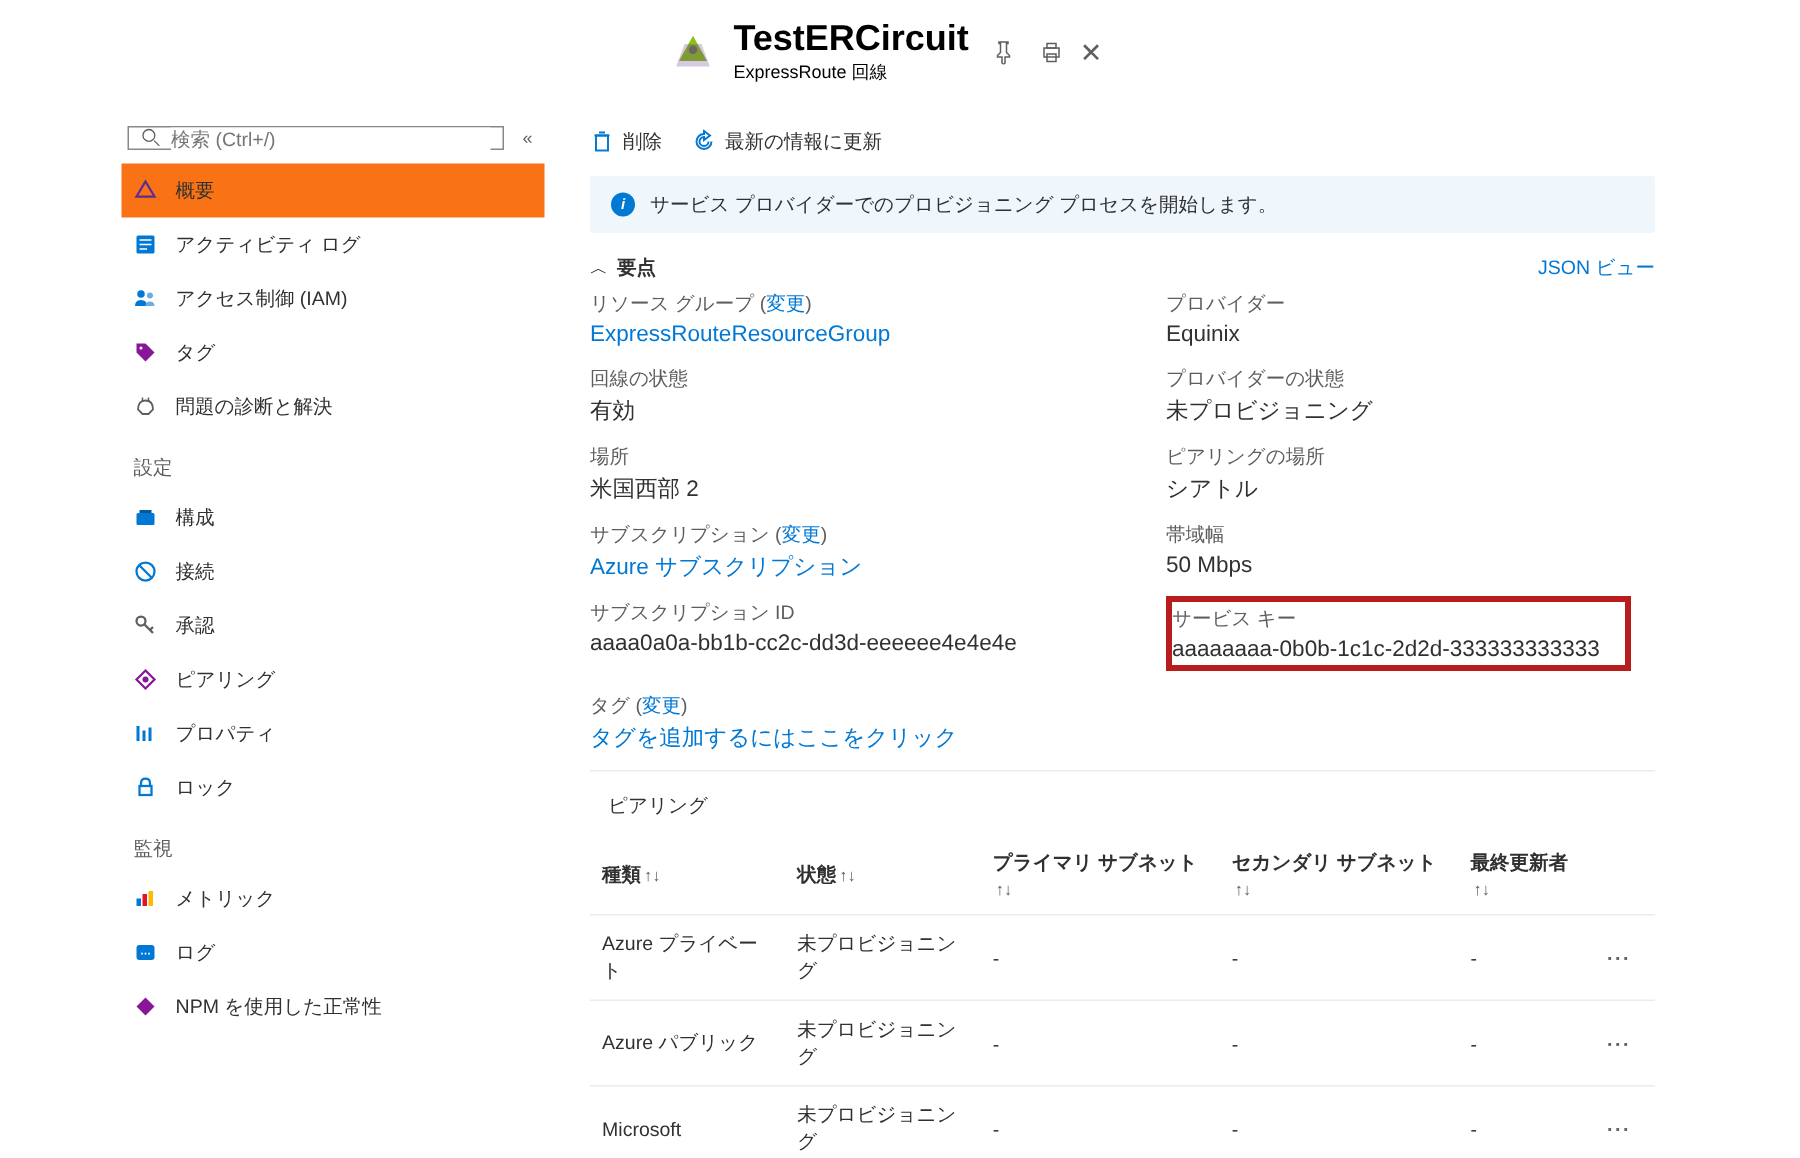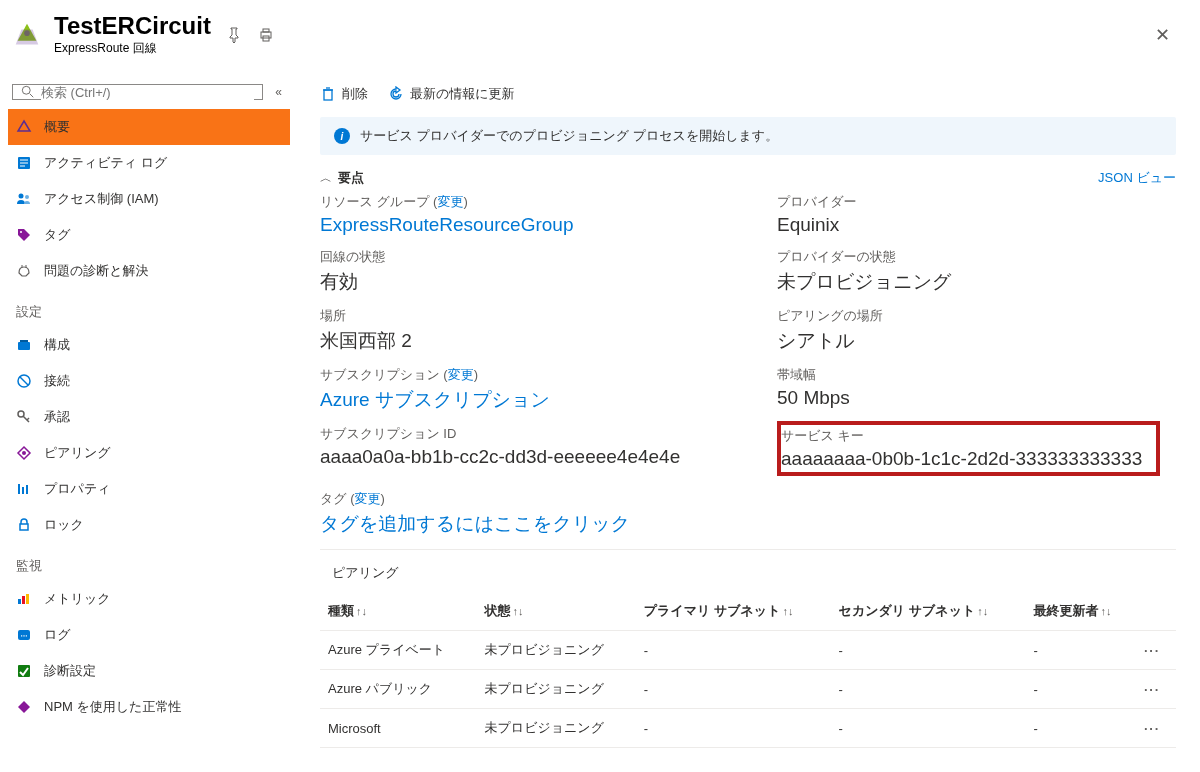--- a/index.html
+++ b/index.html
@@ -1,17 +1,17 @@
 <!DOCTYPE html>
 <html><head>
 <meta charset="utf-8">
 <style>
 * { box-sizing: border-box; margin: 0; padding: 0; }
 body { font-family: "Segoe UI", "Yu Gothic UI", sans-serif; font-size: 13px; color: #323130; background: #fff; height: 772px; width: 1200px; overflow: hidden; }
-.app { display: flex; height: 100%; flex-direction: column; }
+.app { display: flex; height: 100%; flex-direction: column; align-items: center; }
 .header { display: flex; align-items: center; padding: 12px 20px 4px 12px; }
 .logo-icon { width: 30px; height: 30px; margin-right: 12px; }
 .title-block { flex-direction: column; display: flex; }
 .page-title { font-size: 24px; font-weight: 600; color: #000; }
 .page-subtitle { font-size: 12px; color: #000000; }
 .header-actions { margin-left: 14px; display: flex; gap: 14px; align-items: center; }
 .icon-btn { width: 18px; height: 18px; color: #605e5c; cursor: pointer; display: flex; align-items: center; justify-content: center; }
 .close-btn { margin-left: auto; font-size: 18px; color: #605e5c; cursor: pointer; padding: 4px 10px;}
 .body { display: flex; flex: 1; overflow: hidden; margin-top: 20px;}
 .sidebar { width: 290px; border-right: none; display: flex; flex-direction: column; padding: 0 0 0 8px;}
@@ -30,21 +30,21 @@
 .info-banner { background: #eff6fc; display: flex; align-items: center; padding: 10px 14px; gap: 10px; margin-right: 24px; border-radius: 2px; }
 .info-banner .info-icon { width: 16px; height: 16px; background: #0078d4; border-radius: 50%; color: #fff; display: flex; align-items: center; justify-content: center; font-size: 10px; font-weight: bold; font-style: italic;}
 .essentials-header { display: flex; align-items: center; padding: 14px 24px 6px 0; }
 .essentials-header .chev { margin-right: 6px; font-size: 12px;}
 .essentials-header .ess-title { font-weight: 600; }
 .json-view { margin-left: auto; color: #0078d4; cursor: pointer; }
 .props { display: flex; padding: 0; gap: 34px; }
 .props-col { flex: 1; display: flex; flex-direction: column; gap: 0;}
 .prop { margin-bottom: 12px; }
 .prop-label { color: #605e5c; font-size: 13px; margin-bottom: 3px; }
-.prop-value { font-size: 19px; }
+.prop-value { font-size: 15px; }
 .link { color: #0078d4; cursor: pointer; }
 .highlight-box { border: 4px solid #b91c1c; padding: 2px 6px 2px 0; margin-right: 40px; }
 .tags-row { margin-top: 2px; }
 .divider { border-top: 1px solid #edebe9; margin: 12px 24px 0 0; }
 .section-title { font-size: 13px; font-weight: 400; padding: 14px 0 10px 12px; }
 .table { width: calc(100% - 24px); border-collapse: collapse; }
 .table th, .table td { text-align: left; padding: 10px 8px; border-bottom: 1px solid #edebe9; font-weight: 400; font-size: 13px; }
 .table th { color: #323130; font-weight: 600; }
 .sort { color: #605e5c; font-size: 11px; margin-left: 2px; }
 .row-menu { cursor: pointer; color: #605e5c; letter-spacing: 1px; font-weight: bold;}
@@ -221,29 +221,20 @@
             <svg viewBox="0 0 16 16" width="16" height="16">
               <rect x="2" y="3" width="12" height="10" fill="#0078d4" rx="2"></rect>
               <text x="8" y="11" font-size="7" fill="#fff" text-anchor="middle" font-weight="bold">⋯</text>
             </svg>
           </span>
         <span>ログ</span>
       </div>
       <div class="nav-item">
         <span class="nav-icon">
             <svg viewBox="0 0 16 16" width="16" height="16">
-              <rect x="2" y="2" width="12" height="12" fill="#107c10" rx="1"></rect>
-              <polyline points="4,9 7,12 12,5" fill="none" stroke="#fff" stroke-width="2"></polyline>
-            </svg>
-          </span>
-        <span>診断設定</span>
-      </div>
-      <div class="nav-item">
-        <span class="nav-icon">
-            <svg viewBox="0 0 16 16" width="16" height="16">
               <path d="M8 2 L14 8 L8 14 L2 8 Z" fill="#881798"></path>
             </svg>
           </span>
         <span>NPM を使用した正常性</span>
       </div>
     </div>
 
     <div class="main">
       <div class="toolbar">
         <div class="tool-btn">

